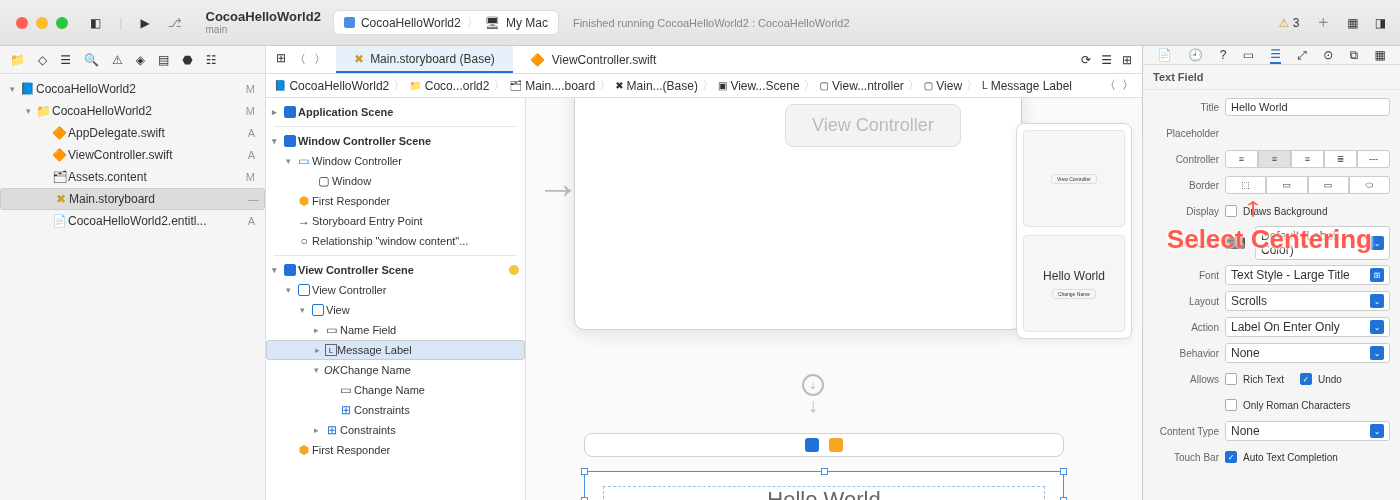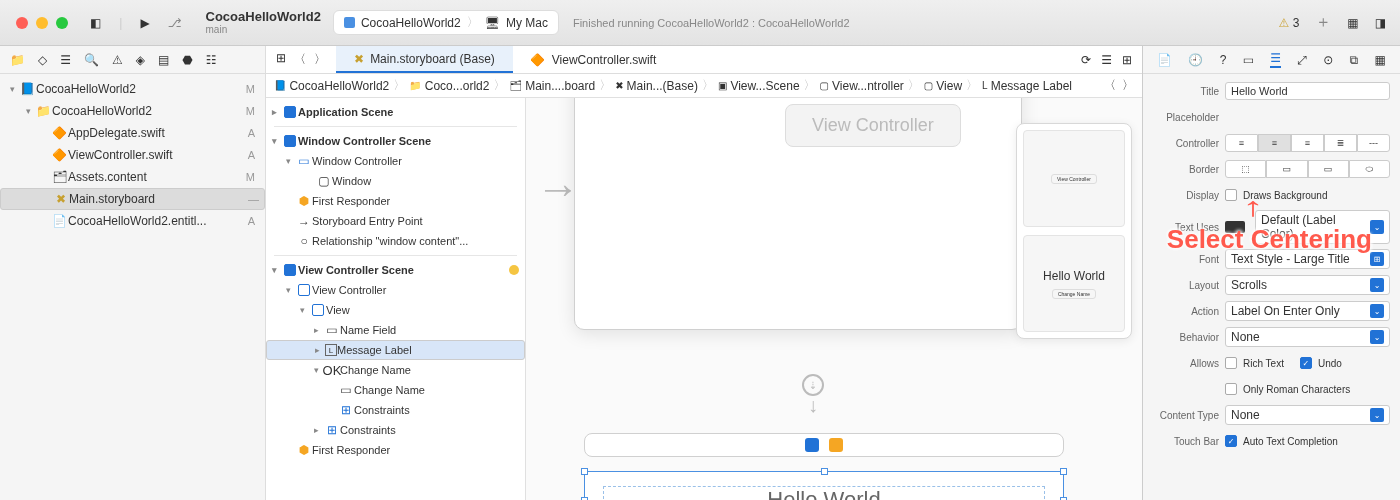--- a/index.html
+++ b/index.html
@@ -326,21 +326,21 @@
               <span class="oico">▭</span>
               <span class="lbl">Name Field</span>
             </div>
           <div class="orow sel" style="padding-left:48px;">
               <span class="disc">▸</span>
               <span class="oico" style="border:1px solid #666;width:12px;height:12px;font-size:8px;">L</span>
               <span class="lbl">Message Label</span>
             </div>
           <div class="orow" style="padding-left:48px;">
               <span class="disc">▾</span>
-              <span class="oico" style="font-size:13px;">OK</span>
+              <span class="oico" style="font-size:11px;font-style:italic;">OK</span>
               <span class="lbl">Change Name</span>
             </div>
           <div class="orow" style="padding-left:62px;">
               <span class="disc"></span>
               <span class="oico">▭</span>
               <span class="lbl">Change Name</span>
             </div>
           <div class="orow" style="padding-left:62px;">
               <span class="disc"></span>
               <span class="oico" style="color:#2172d6;">⊞</span>
@@ -400,20 +400,21 @@
         <span>📄</span>
         <span>🕘</span>
         <span>?</span>
         <span>▭</span>
         <span class="act">☰</span>
         <span>⤢</span>
         <span>⊙</span>
         <span>⧉</span>
         <span>▦</span>
       </div>
+      <div class="insp-sec">Text Field</div>
       <div class="form">
         <div class="frow">
             <label>Title</label>
             <input class="tin" value="Hello World" style="">
           </div>
         <div class="frow">
             <label>Placeholder</label>
           </div>
         <div class="frow">
             <label>Controller</label>

